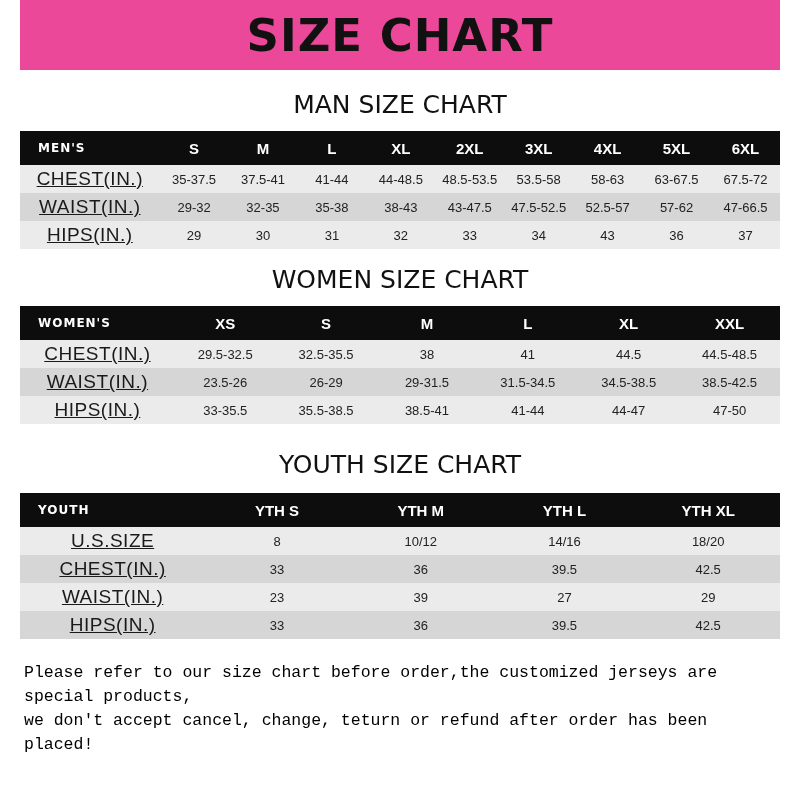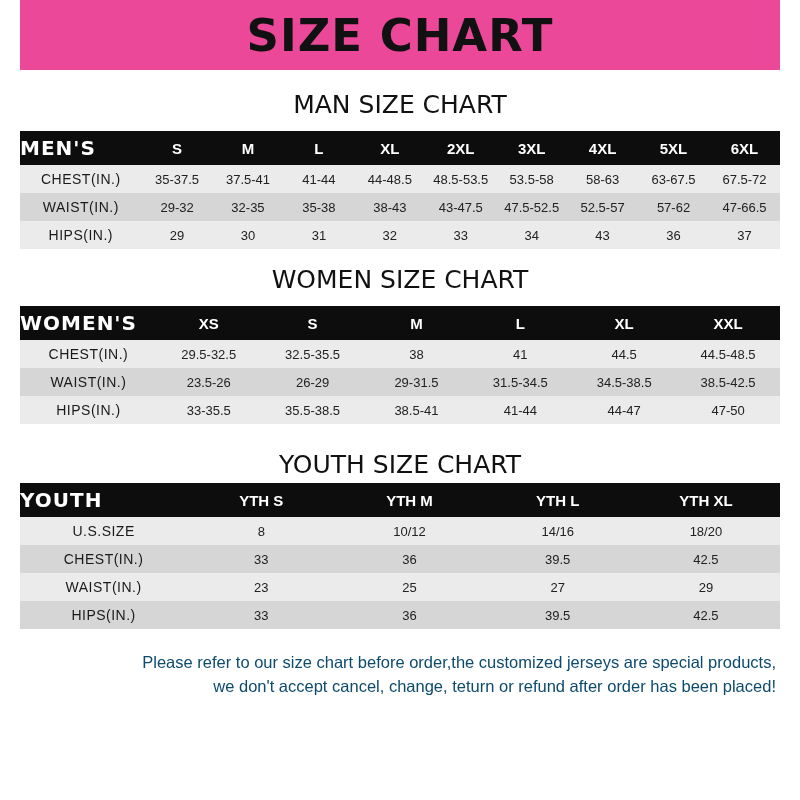--- a/index.html
+++ b/index.html
@@ -57,21 +57,21 @@
   .section-title {
     text-align: center;
     font-family: "DejaVu Sans", sans-serif;
     font-weight: normal;
     font-size: 25px;
     color: #111111;
     letter-spacing: 0px;
   }
   .t1-title { margin: 20px 0 12px; }
   .t2-title { margin: 16px 0 12px; }
-  .t3-title { margin: 26px 0 4px; }
+  .t3-title { margin: 26px 0 14px; }
 
   table.size-table {
     width: 100%;
     border-collapse: collapse;
     table-layout: fixed;
   }
   table.size-table th,
   table.size-table td {
     text-align: center;
     font-size: 13px;
@@ -86,52 +86,54 @@
     background: #0d0d0d;
   }
   table.size-table thead th {
     color: #ffffff;
     font-size: 15px;
     font-weight: bold;
     height: 34px;
   }
   table.size-table thead th.rowlabel {
     font-family: "DejaVu Sans", sans-serif;
-    font-size: 20px;
+    font-size: 12px;
     letter-spacing: 1px;
     text-align: left;
+    padding-left: 18px;
   }
   
   table.size-table tbody tr:nth-child(odd) { background: #ebebeb; }
   table.size-table tbody tr:nth-child(even) { background: #d6d6d6; }
   table.size-table tbody td.rowlabel {
     font-weight: normal;
-    font-size: 14px;
+    font-size: 19px;
     letter-spacing: 0.5px;
     color: #1a1a1a;
+    text-decoration: underline;
   }
 
   .men-table thead th:first-child { width: 16%; }
   .women-table thead th:first-child { width: 18%; }
   .youth-table thead th:first-child { width: 22%; }
 
   .youth-table thead th { font-size: 16px; }
   .youth-table thead th.rowlabel { font-size: 18px; }
   .youth-table th, .youth-table td { height: 34px; font-size: 14px; }
 
   .women-table thead th { font-size: 16px; margin-top: 25px; }
   .women-table th, .women-table td { height: 31px; font-size: 14px; }
 
   .footer-note {
     margin-top: 22px;
-    text-align: right;
-    color: #0c4a6e;
+    text-align: left;
+    color: #000000;
     font-size: 16.5px;
     line-height: 1.45;
-    font-family: Liberation Sans, sans-serif;
+    font-family: Liberation Mono, monospace;
     padding: 0 4px;
   }
 </style>
 </head>
 <body>
 
 <div class="page">
 
   <div class="header-band">
     <div class="white-left"></div>
@@ -263,21 +265,21 @@
         <tr>
           <td class="rowlabel">CHEST(IN.)</td>
           <td>33</td>
           <td>36</td>
           <td>39.5</td>
           <td>42.5</td>
         </tr>
         <tr>
           <td class="rowlabel">WAIST(IN.)</td>
           <td>23</td>
-          <td>25</td>
+          <td>39</td>
           <td>27</td>
           <td>29</td>
         </tr>
         <tr>
           <td class="rowlabel">HIPS(IN.)</td>
           <td>33</td>
           <td>36</td>
           <td>39.5</td>
           <td>42.5</td>
         </tr>

